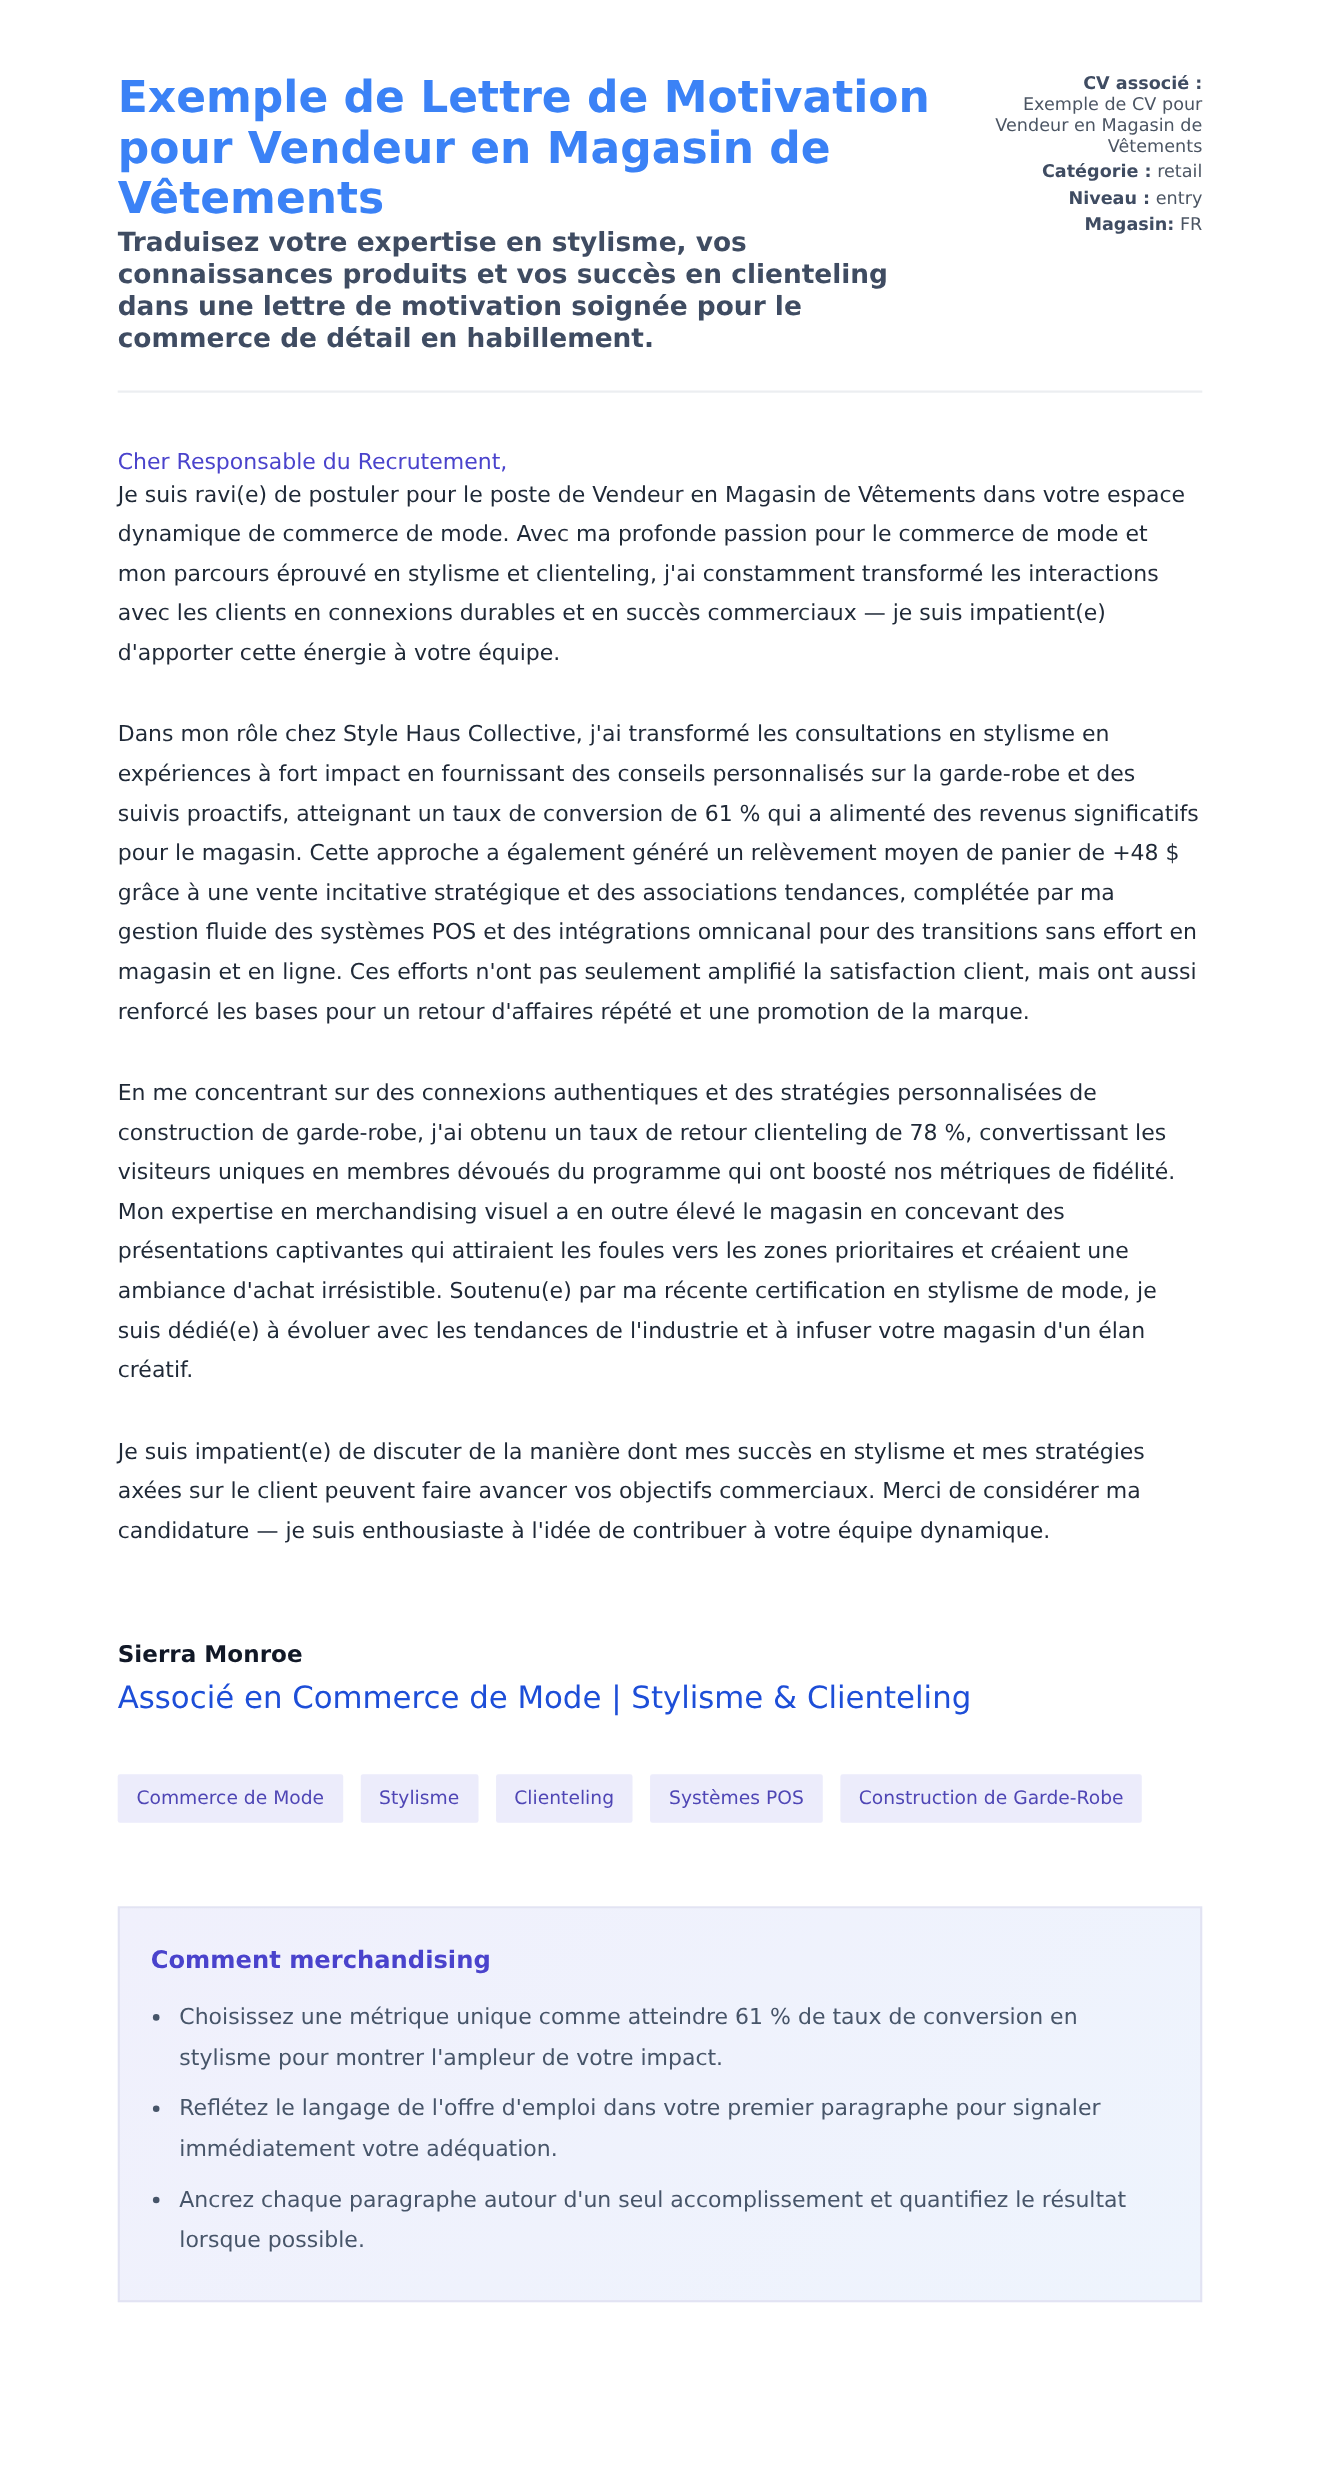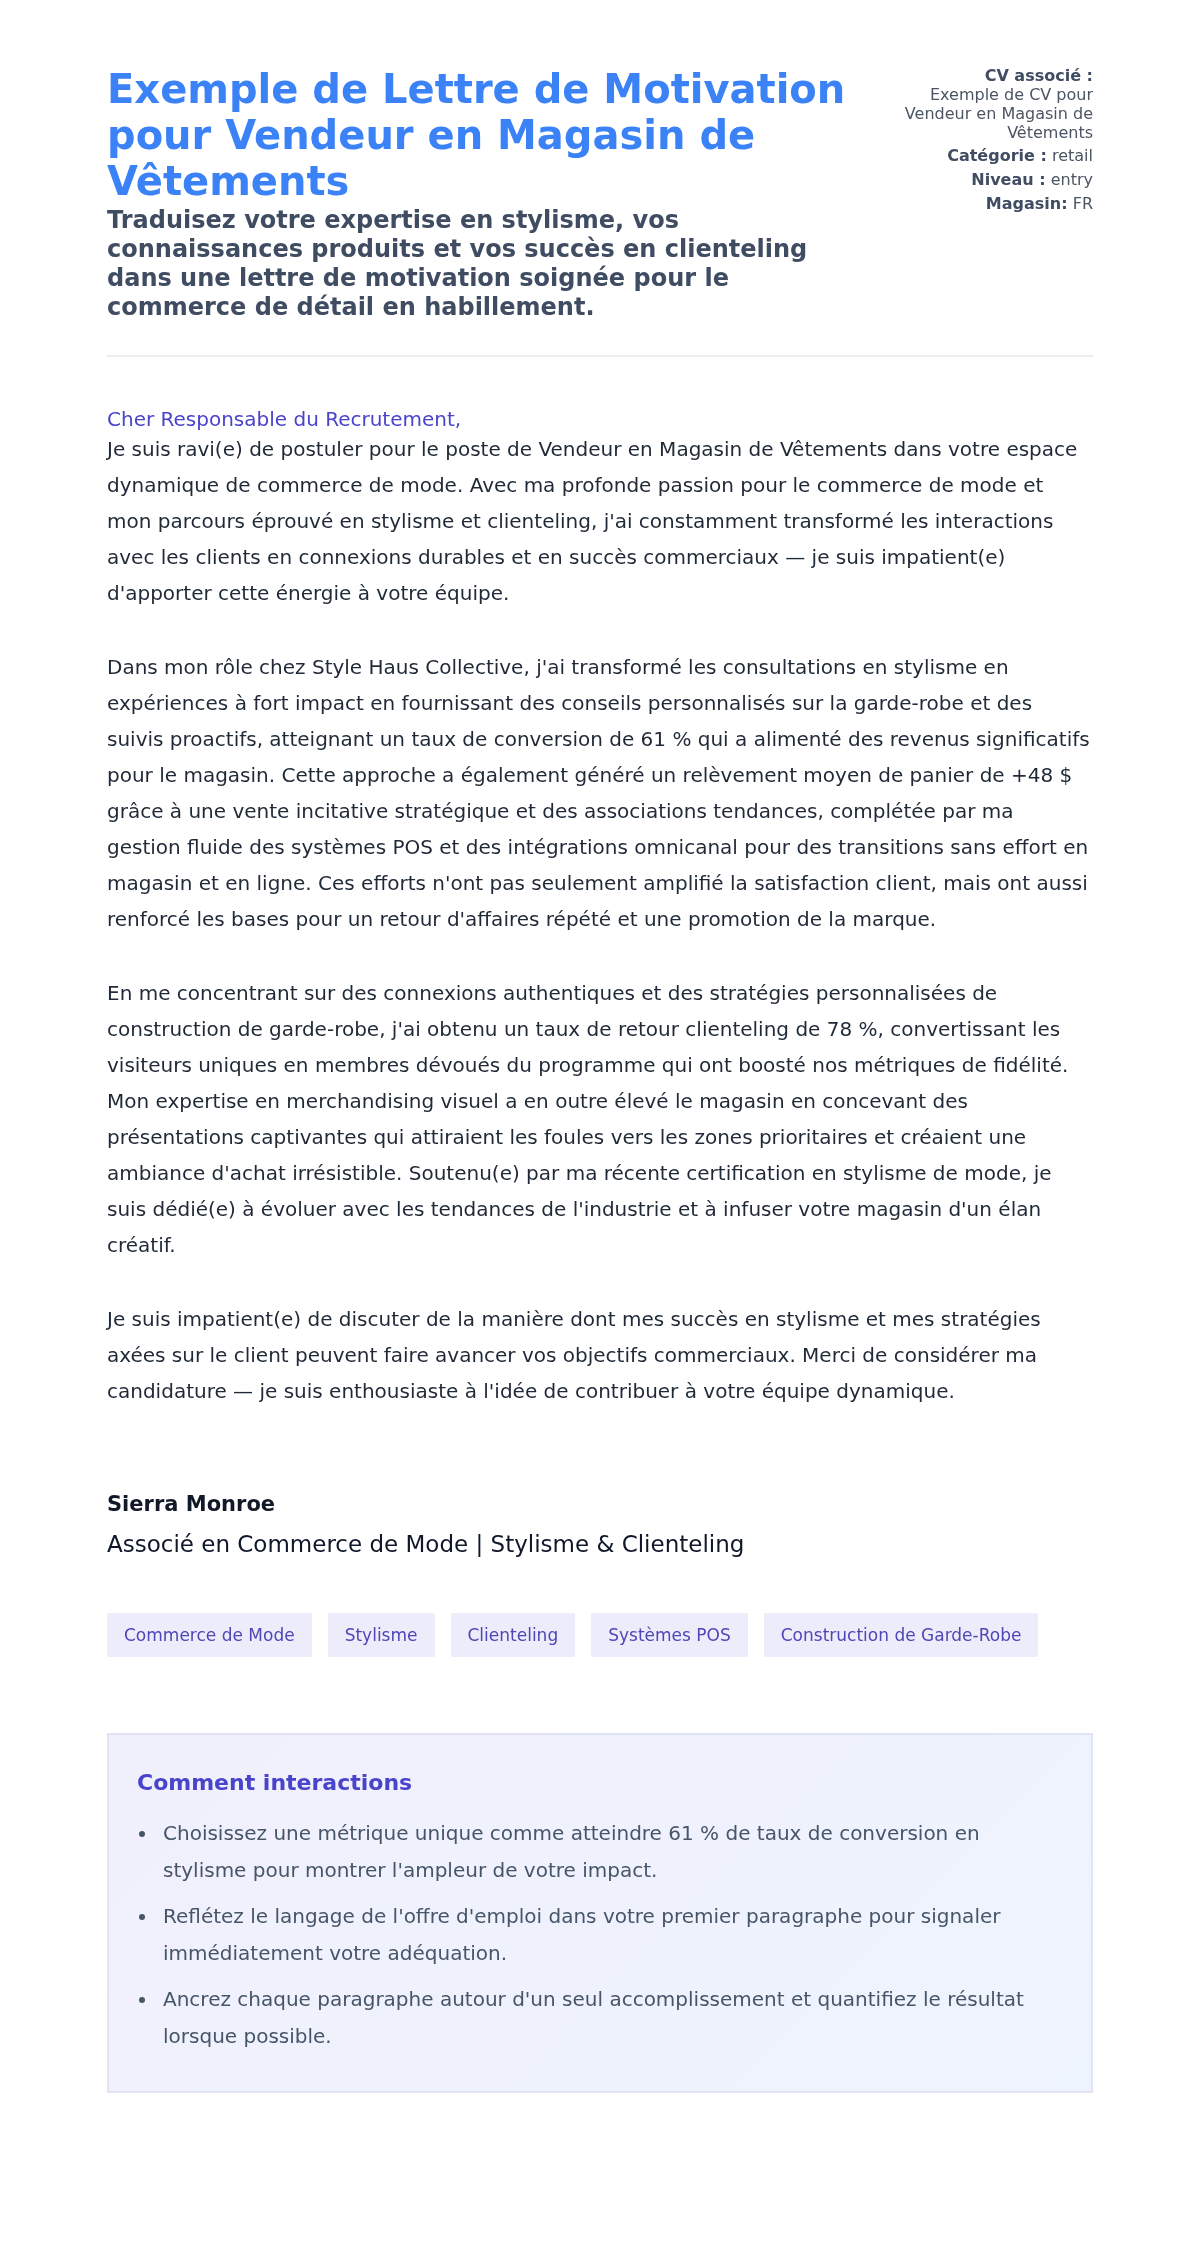--- a/index.html
+++ b/index.html
@@ -34,21 +34,21 @@
 
   .greeting {
     margin-top: 50px; font-size: 20px; line-height: 24px; font-weight: normal; color: #4a43cc;
   }
   .body { }
   .para { font-size: 20px; line-height: 36px; color: #1f2937; margin-bottom: 38px; }
   .para:last-child { margin-bottom: 0; }
 
   .sig { margin-top: 82px; }
   .sig-name { font-size: 21px; line-height: 26px; font-weight: bold; color: #111827; }
-  .sig-title { font-size: 23px; line-height: 26px; color: #0f172a; margin-top: 14px; }
+  .sig-title { font-size: 28px; line-height: 26px; color: #1d4ed8; margin-top: 14px; }
 
   .tags { display: flex; gap: 16px; margin-top: 56px; }
   .tag {
     background: #ececfb; color: #4f46b5; font-size: 17px; line-height: 20px;
     padding: 12px 17px; border-radius: 2px;
   }
 
   .tips {
     margin-top: 76px; border: 2px solid #e2e3f3;
     background: linear-gradient(135deg, #f0f0fc 0%, #eef4fd 100%);
@@ -114,21 +114,21 @@
 
   <div class="tags">
     <span class="tag">Commerce de Mode</span>
     <span class="tag">Stylisme</span>
     <span class="tag">Clienteling</span>
     <span class="tag">Systèmes POS</span>
     <span class="tag">Construction de Garde-Robe</span>
   </div>
 
   <section class="tips">
-    <h3 class="tips-title">Comment interactions</h3>
+    <h3 class="tips-title">Comment merchandising</h3>
     <ul class="tips-list">
       <li>
         <span class="bullet"></span>
         <span>Choisissez une métrique unique comme atteindre 61 % de taux de conversion en stylisme pour montrer l'ampleur de votre impact.</span>
       </li>
       <li>
         <span class="bullet"></span>
         <span>Reflétez le langage de l'offre d'emploi dans votre premier paragraphe pour signaler immédiatement votre adéquation.</span>
       </li>
       <li>

